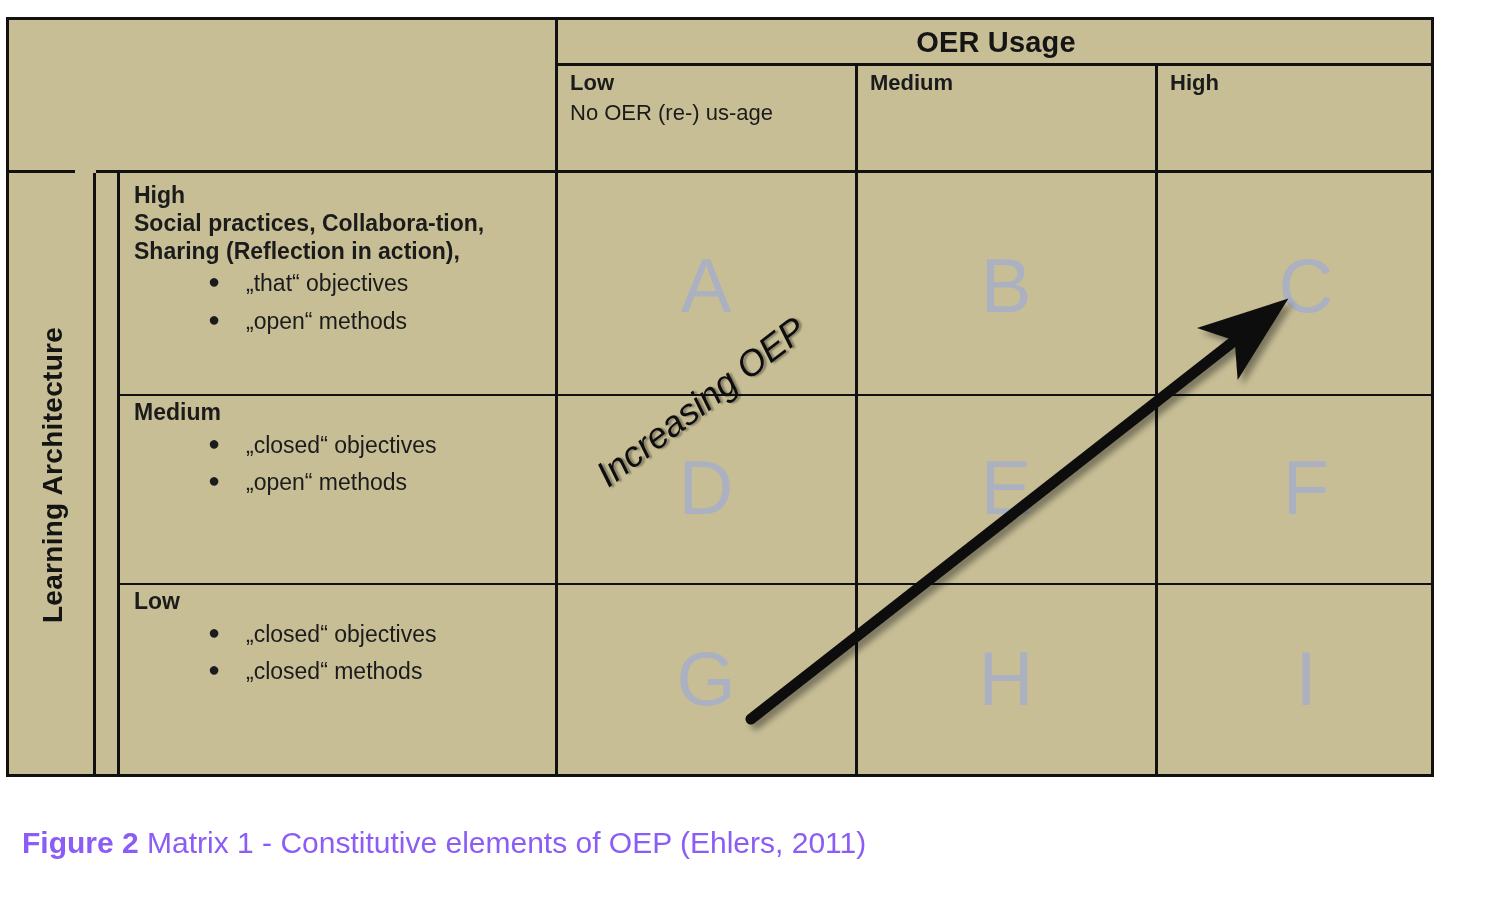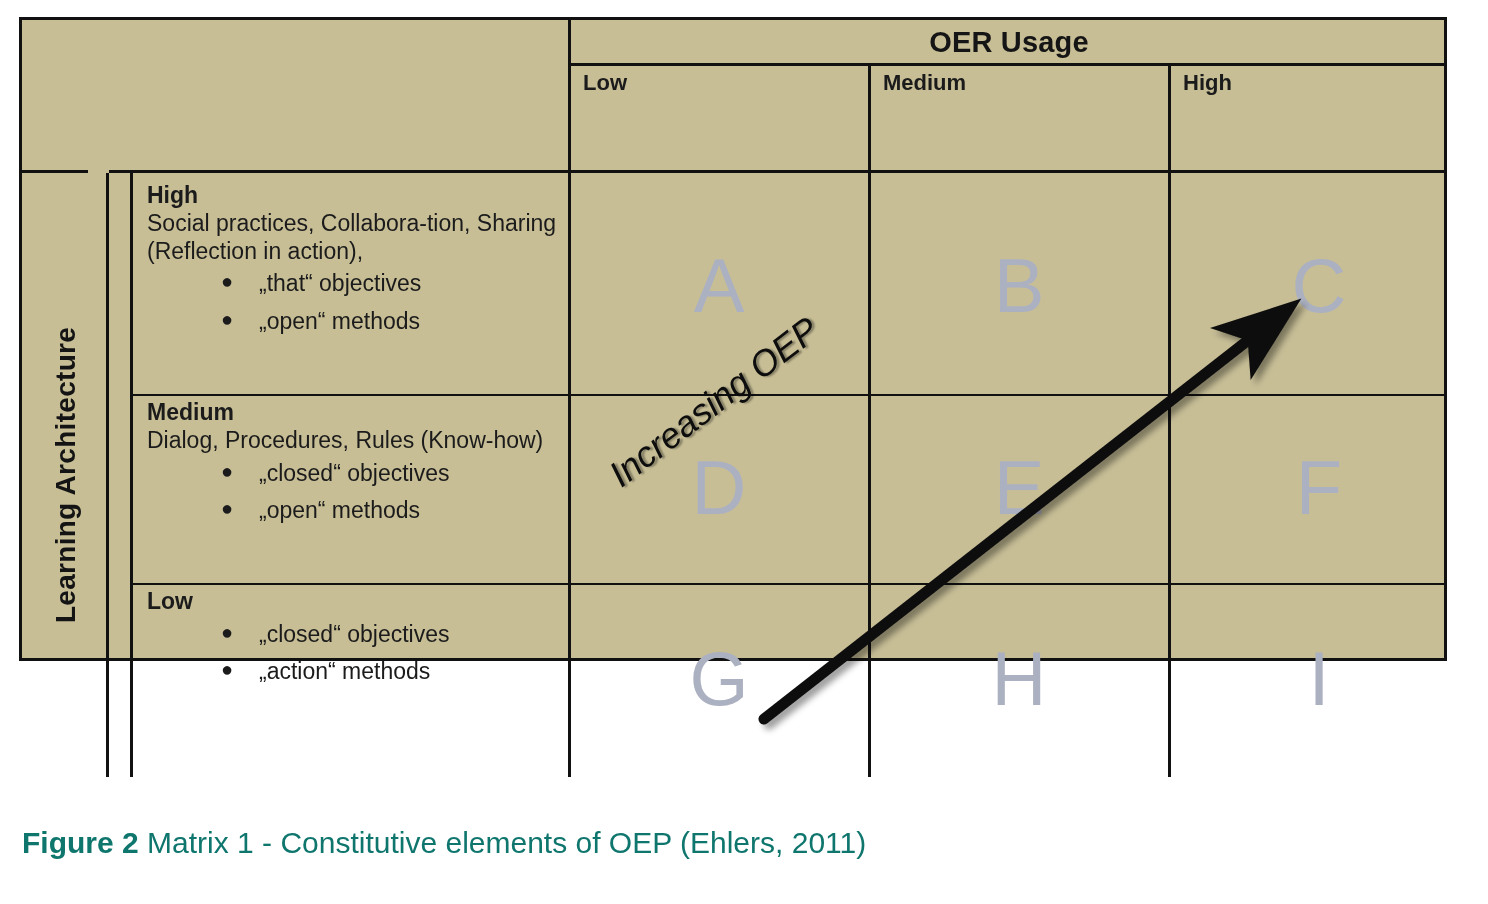--- a/index.html
+++ b/index.html
@@ -12,24 +12,24 @@
     width: 1488px;
     height: 904px;
     position: relative;
     overflow: hidden;
     font-family: "Liberation Sans", sans-serif;
   }
 
   
   #matrix-figure {
     position: absolute;
-    left: 19px;
+    left: 6px;
     top: 17px;
     width: 1428px;
-    height: 644px;
+    height: 760px;
   }
   #matrix-table {
     position: absolute;
     inset: 0;
     background: #c7be96;
     border: 3px solid #111111;
     box-sizing: border-box;
   }
 
   
@@ -109,21 +109,21 @@
     padding: 4px 8px 0 14px;
     box-sizing: border-box;
     font-size: 23px;
     line-height: 1.21;
     color: #1b1b1b;
   }
   .row-desc .rd-title {
     font-weight: bold;
     display: block;
   }
-  .row-desc .rd-body { display: block; }
+  .row-desc .rd-body { display: block; font-weight: bold; }
   .row-desc ul {
     margin: 0;
     padding: 0;
     list-style: none;
   }
   .row-desc li {
     position: relative;
     padding-left: 112px;
     line-height: 1.62;
   }
@@ -171,40 +171,41 @@
     white-space: nowrap;
     text-shadow: 2px 2px 2px rgba(0,0,0,0.35);
   }
 
   
   #figure-caption {
     position: absolute;
     left: 22px;
     top: 826px;
     font-size: 30px;
-    color: #0f766e;
+    color: #8b5cf6;
     white-space: nowrap;
   }
   #figure-caption .cap-label {
     font-weight: bold;
   }
 </style>
 </head>
 <body>
 
 <div id="matrix-figure">
 
   <div id="matrix-table">
 
     <div id="oer-usage-title">OER Usage</div>
 
     <div class="hline" style="left:546px; top:43px; width:879px;"></div>
 
     <div class="col-head" id="col-head-low">
       <span class="chead-title">Low</span>
+      <span class="chead-desc">No OER (re-) us-age</span>
     </div>
     <div class="col-head" id="col-head-medium">
       <span class="chead-title">Medium</span>
     </div>
     <div class="col-head" id="col-head-high">
       <span class="chead-title">High</span>
     </div>
 
     <div class="hline" style="left:0px; top:150px; width:66px;"></div>
     <div class="hline" style="left:87px; top:150px; width:1338px;"></div>
@@ -223,21 +224,20 @@
         </li>
         <li>
           <span class="bullet">●</span>
           <span>„open“ methods</span>
         </li>
       </ul>
     </div>
 
     <div class="row-desc" id="row-desc-medium">
       <span class="rd-title">Medium</span>
-      <span class="rd-body">Dialog, Procedures, Rules (Know-how)</span>
       <ul>
         <li>
           <span class="bullet">●</span>
           <span>„closed“ objectives</span>
         </li>
         <li>
           <span class="bullet">●</span>
           <span>„open“ methods</span>
         </li>
       </ul>
@@ -245,21 +245,21 @@
 
     <div class="row-desc" id="row-desc-low">
       <span class="rd-title">Low</span>
       <ul>
         <li>
           <span class="bullet">●</span>
           <span>„closed“ objectives</span>
         </li>
         <li>
           <span class="bullet">●</span>
-          <span>„action“ methods</span>
+          <span>„closed“ methods</span>
         </li>
       </ul>
     </div>
 
     <div class="cell-letter" style="left:549px;  top:158px; height:215px;">A</div>
     <div class="cell-letter" style="left:849px;  top:158px; height:215px;">B</div>
     <div class="cell-letter" style="left:1149px; top:158px; height:215px;">C</div>
 
     <div class="cell-letter" style="left:549px;  top:375px; height:185px;">D</div>
     <div class="cell-letter" style="left:849px;  top:375px; height:185px;">E</div>

